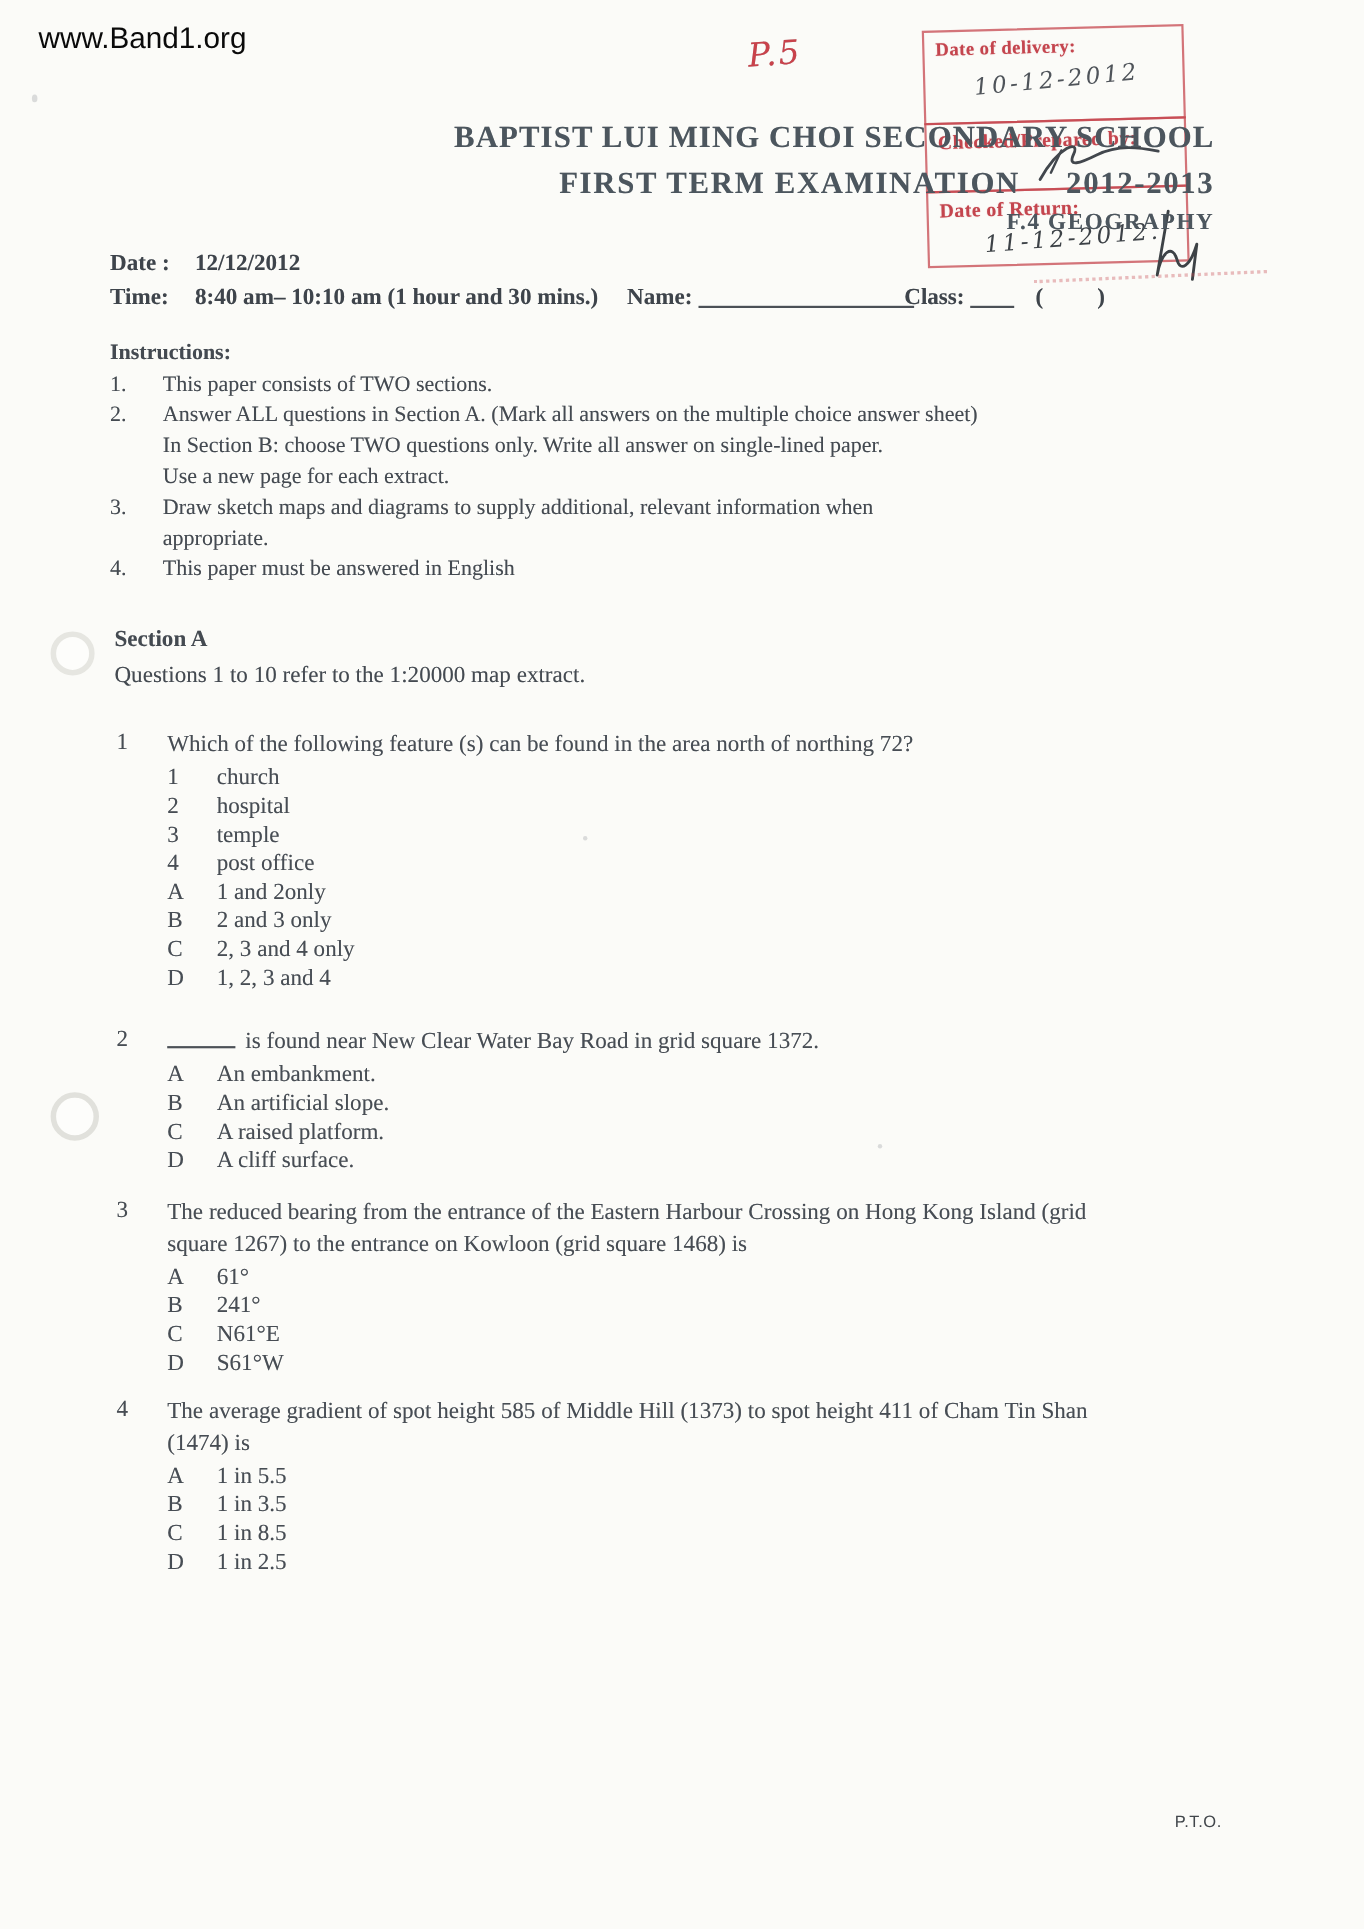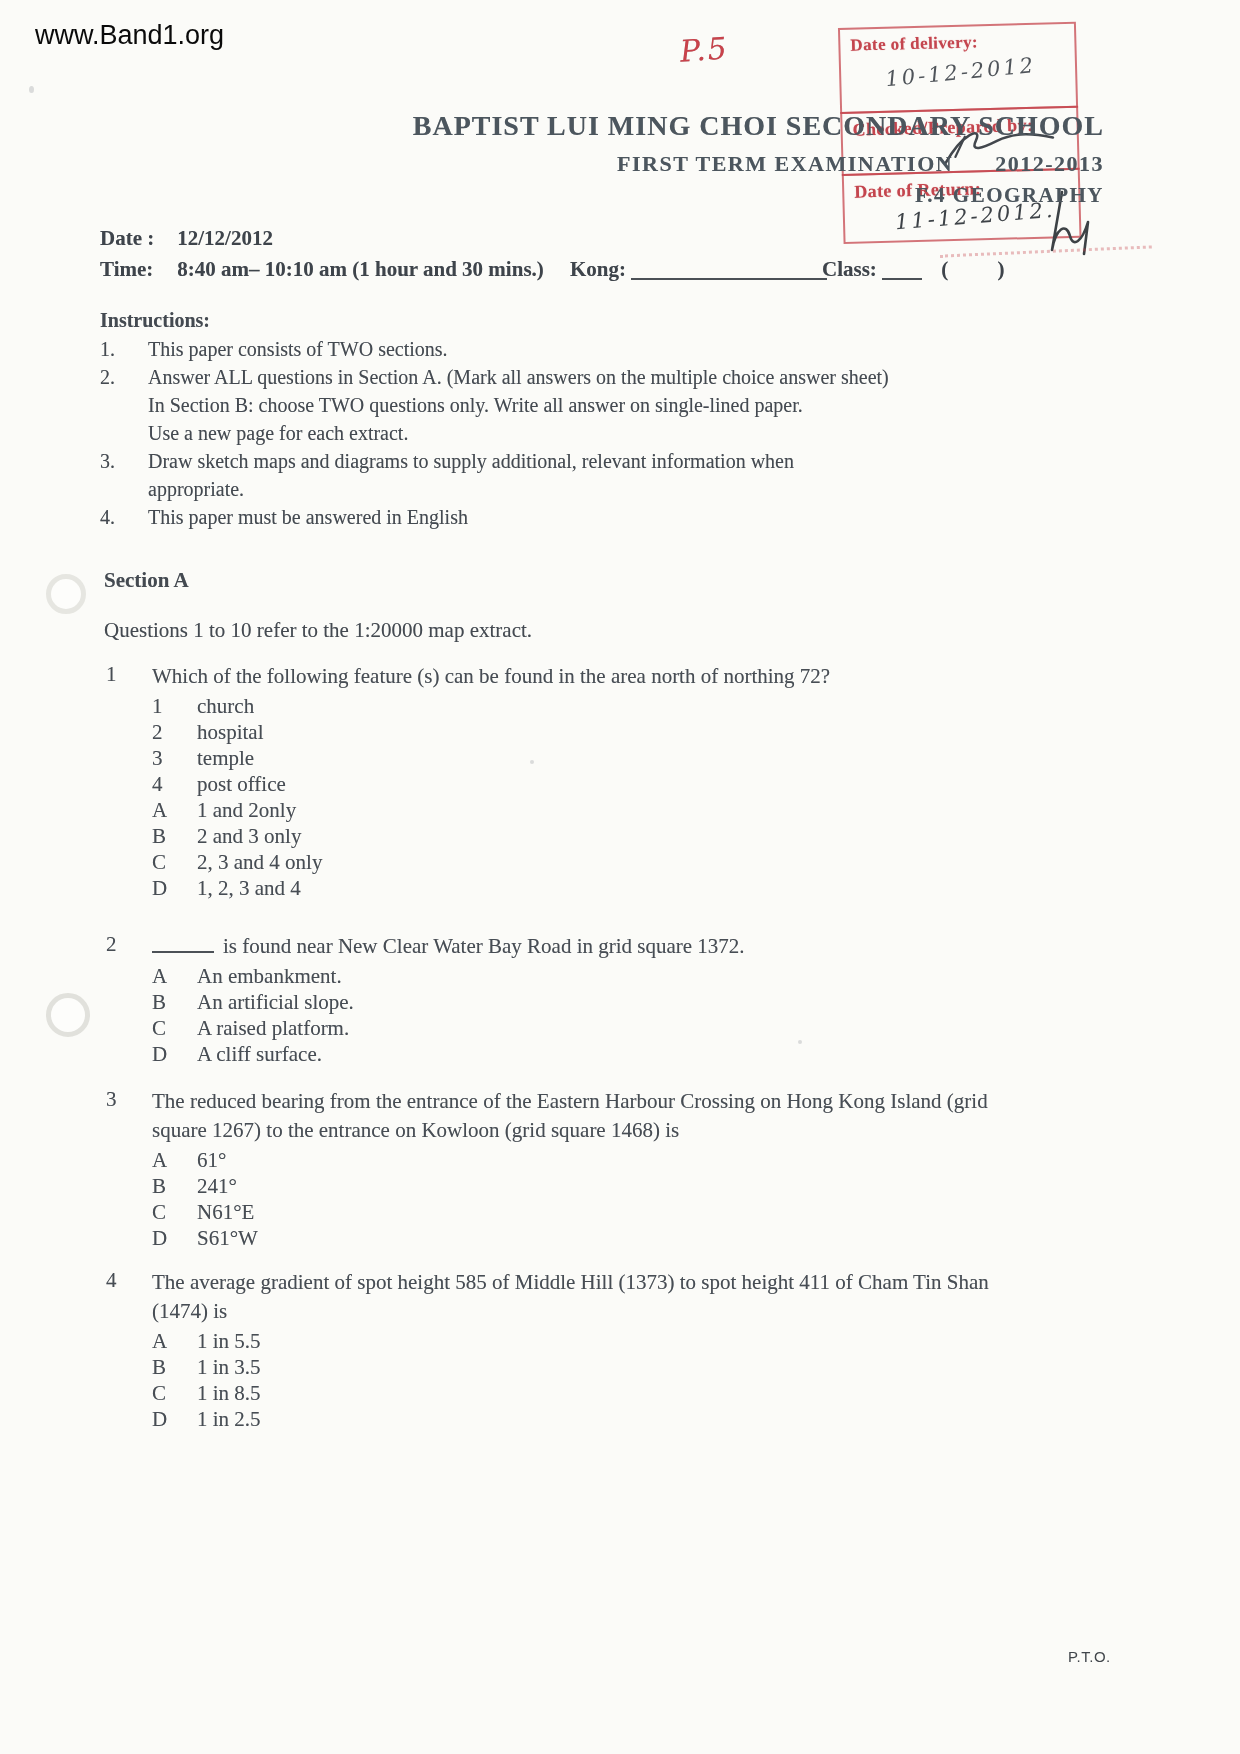--- a/index.html
+++ b/index.html
@@ -53,21 +53,21 @@
     position:absolute;left:940px;top:250px;width:212px;height:4px;
     border-top:3px dotted rgba(198,70,78,.35);
     transform:rotate(-2.5deg);
   }
   
   .header{
     position:absolute;top:110px;left:0;width:1104px;
     text-align:right;color:#4c565e;font-weight:700;
   }
   .school{font-size:28px;letter-spacing:1px;}
-  .exam-line{font-size:22px;margin-top:9px;letter-spacing:1.5px;}
+  .exam-line{font-size:28px;margin-top:9px;letter-spacing:1.5px;}
   .exam-year{margin-left:42px;}
   .subject{font-size:21px;margin-top:6px;letter-spacing:1.5px;}
   
   .meta{
     position:absolute;left:100px;top:226px;width:1080px;
     font-weight:700;font-size:21px;color:#3e444b;
   }
   .meta-row{position:relative;height:31px;}
   .m-label{display:inline-block;width:72px;}
   .name-group{position:absolute;left:470px;top:0;}
@@ -82,21 +82,21 @@
     position:absolute;left:100px;top:306px;width:1010px;
     font-size:20px;line-height:28px;color:#444a51;
   }
   .instr-title{font-weight:700;line-height:29px;}
   .instr-item{display:flex;}
   .inum{width:48px;flex:none;}
   .itext{flex:1;}
   
   .section-a{position:absolute;left:104px;top:566px;font-size:21px;color:#444a51;}
   .sa-title{font-weight:700;line-height:28px;}
-  .sa-intro{margin-top:22px;line-height:28px;}
+  .sa-intro{margin-top:5px;line-height:28px;}
   
   .questions{
     position:absolute;left:106px;top:662px;width:1024px;
     font-size:21px;color:#474d54;
   }
   .question{}
   .question:nth-child(2){margin-top:31px;}
   .question:nth-child(3){margin-top:20px;}
   .question:nth-child(4){margin-top:17px;}
   .qrow{display:flex;}
@@ -161,21 +161,21 @@
 
 <div class="meta">
   <div class="meta-row">
     <span class="m-label">Date :</span>
     <span>12/12/2012</span>
   </div>
   <div class="meta-row">
     <span class="m-label">Time:</span>
     <span>8:40 am– 10:10 am (1 hour and 30 mins.)</span>
     <span class="name-group">
-      <span>Kong:</span>
+      <span>Name:</span>
       <span class="blank-line name-line"></span>
     </span>
     <span class="class-group">
       <span>Class:</span>
       <span class="blank-line class-line"></span>
       <span class="paren-open">(</span>
       <span class="paren-close">)</span>
     </span>
   </div>
 </div>

